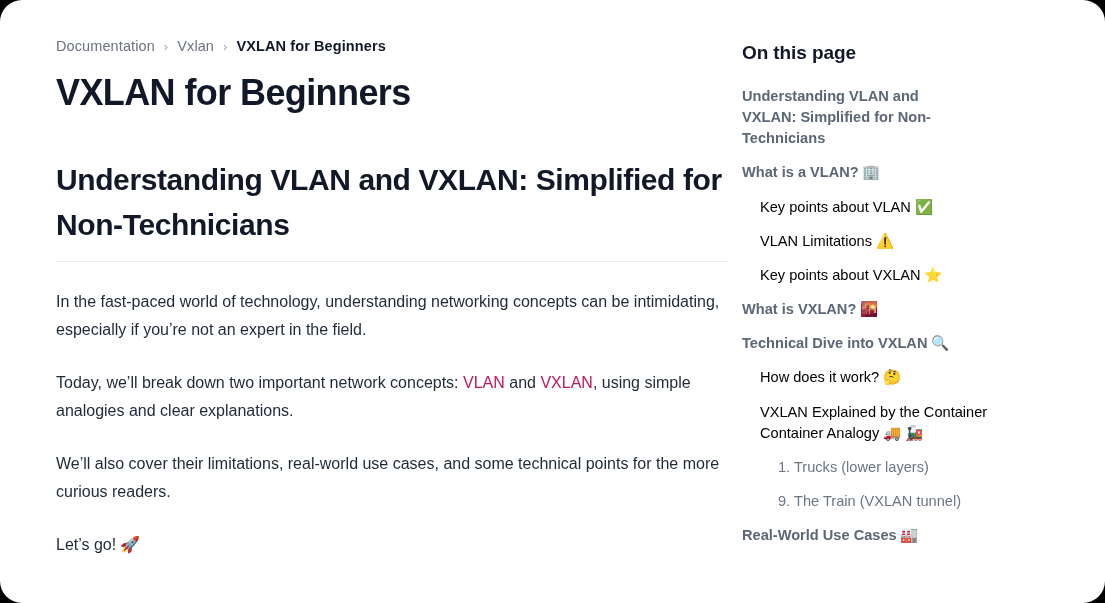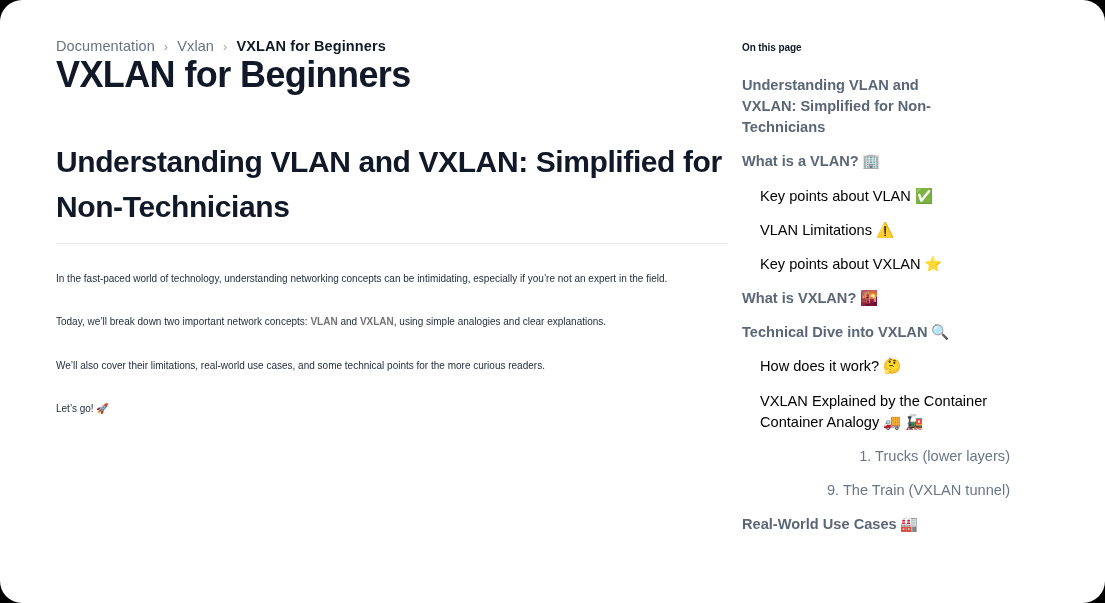--- a/index.html
+++ b/index.html
@@ -30,20 +30,21 @@
     box-sizing: border-box;
     flex: 0 0 auto;
   }
 
   .breadcrumb {
     display: flex;
     align-items: center;
     font-size: 14.5px;
     color: #64748b;
     letter-spacing: 0.1px;
+    margin-bottom: 18px;
   }
   .crumb-link { color: #6b7280; }
   .crumb-current { color: #111827; font-weight: 600; }
   .crumb-sep {
     display: inline-block;
     margin: 0 9px;
     color: #9aa3af;
     font-size: 13px;
     transform: translateY(-0.5px);
   }
@@ -69,37 +70,37 @@
 
   .divider {
     width: 672px;
     height: 1px;
     background: #e9eaee;
     border: 0;
     margin: 0 0 26px 0;
   }
 
   .para {
-    font-size: 10px;
+    font-size: 16px;
     line-height: 1.72;
     color: #1f2937;
     margin: 0 0 26px 0;
     max-width: 672px;
   }
-  .para b { font-weight: 700; color: #737373; }
+  .para b { font-weight: 400; color: #be185d; }
 
   
   .toc {
     width: 375px;
     flex: 0 0 auto;
     padding: 42px 40px 0 12px;
     box-sizing: border-box;
   }
   .toc-heading {
-    font-size: 10px;
+    font-size: 19px;
     font-weight: 700;
     color: #111827;
     margin: 0 0 22px 0;
     letter-spacing: -0.1px;
   }
   .toc-list { display: block; }
 
   .toc-item {
     display: block;
     font-size: 14.6px;
@@ -115,21 +116,20 @@
   }
   .toc-item.lvl2 {
     font-weight: 400;
     color: #000000;
     padding-left: 18px;
   }
   .toc-item.lvl3 {
     font-weight: 400;
     color: #6b7685;
     padding-left: 36px;
-    text-align: right;
   }
 </style>
 </head>
 <body>
 
 <div id="page">
 
   <main class="article">
 
     <nav class="breadcrumb">

